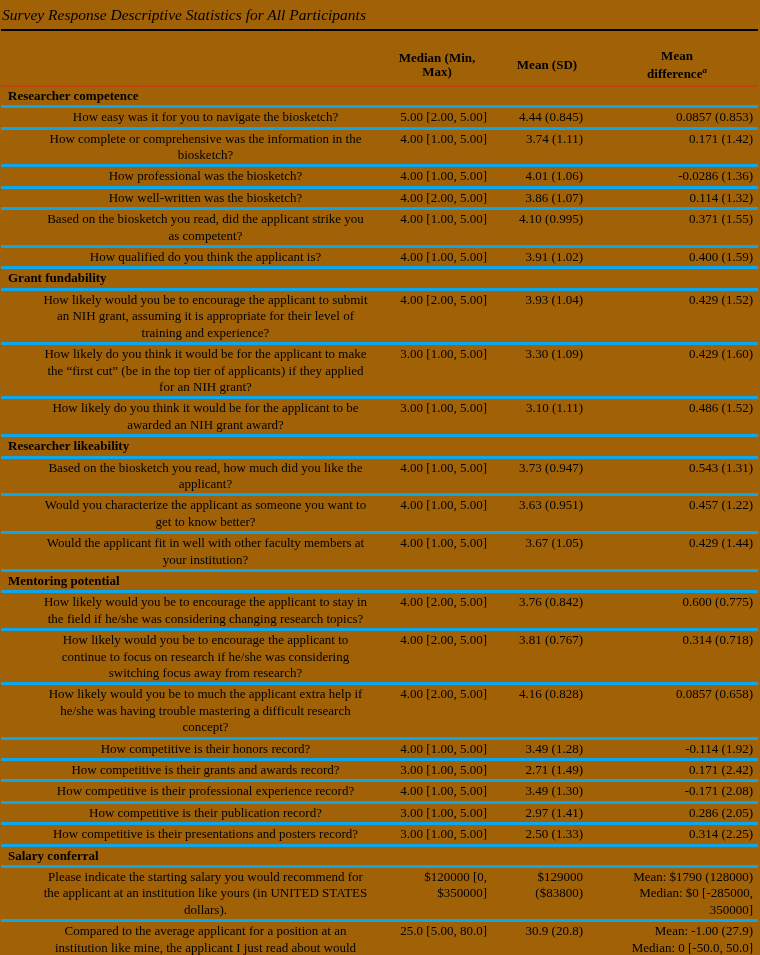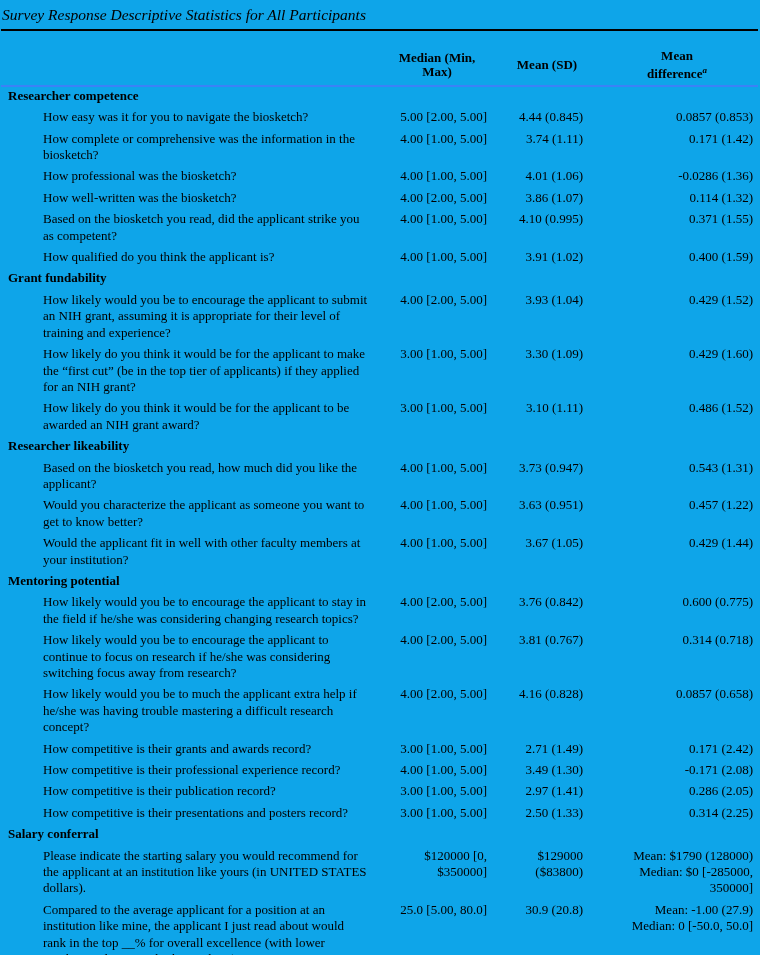--- a/index.html
+++ b/index.html
@@ -8,42 +8,42 @@
     background: #ffffff;
     color: #000000;
     font-family: "Liberation Serif", "DejaVu Serif", serif;
   }
   .page {
     width: 760px;
     height: 955px;
     box-sizing: border-box;
     padding: 5px 1px 0 1px;
     overflow: hidden;
-    background: #0ea5e9;
+    background: #a16207;
   }
   .title {
     font-style: italic;
     font-size: 15.5px;
     line-height: 20px;
     margin: 0 0 4px 0;
     padding-left: 1px;
   }
   table.stats {
     border-collapse: collapse;
     table-layout: fixed;
     width: 757px;
     font-size: 13px;
   }
   col.c1 { width: 375px; }
   col.c2 { width: 122px; }
   col.c3 { width: 98px; }
   col.c4 { width: 162px; }
   thead tr {
     border-top: 2px solid #000;
-    border-bottom: 2px solid #3b82f6;
+    border-bottom: 2px solid #c2410c;
   }
   thead th {
     font-weight: bold;
     font-size: 13px;
     line-height: 14.5px;
     text-align: center;
     vertical-align: middle;
     padding: 3px 0;
     white-space: pre-line;
   }
@@ -62,20 +62,21 @@
     padding-top: 1px;
     padding-bottom: 1px;
   }
   tr.section td {
     font-weight: bold;
     padding-left: 7px;
   }
   td.q {
     padding-left: 42px;
     padding-right: 8px;
+    text-align: center;
   }
   td.v {
     text-align: right;
     white-space: pre-line;
   }
   td.vc2 { padding-right: 11px; }
   td.vc3 { padding-right: 13px; margin-top: 23px; }
   td.vc4 { padding-right: 5px; }
   sup i, .footnote i { font-style: italic; }
 </style>
@@ -228,20 +229,26 @@
   </tr>
 
   <tr>
     <td class="q">How likely would you be to much the applicant extra help if he/she was having trouble mastering a difficult research concept?</td>
     <td class="v vc2">4.00 [2.00, 5.00]</td>
     <td class="v vc3">4.16 (0.828)</td>
     <td class="v vc4">0.0857 (0.658)</td>
   </tr>
 
 
+  <tr>
+    <td class="q">How competitive is their honors record?</td>
+    <td class="v vc2">4.00 [1.00, 5.00]</td>
+    <td class="v vc3">3.49 (1.28)</td>
+    <td class="v vc4">-0.114 (1.92)</td>
+  </tr>
 
   <tr>
     <td class="q">How competitive is their grants and awards record?</td>
     <td class="v vc2">3.00 [1.00, 5.00]</td>
     <td class="v vc3">2.71 (1.49)</td>
     <td class="v vc4">0.171 (2.42)</td>
   </tr>
 
   <tr>
     <td class="q">How competitive is their professional experience record?</td>

